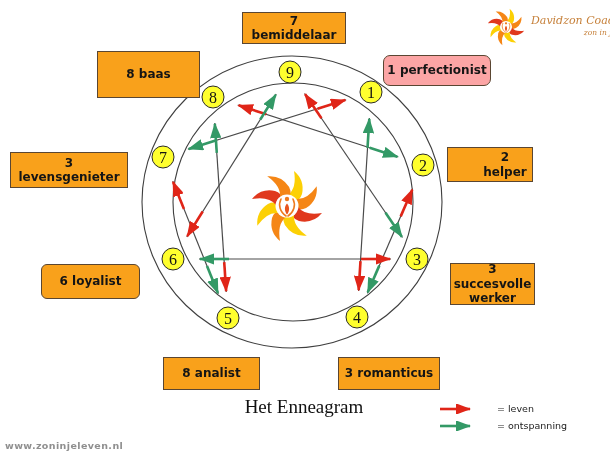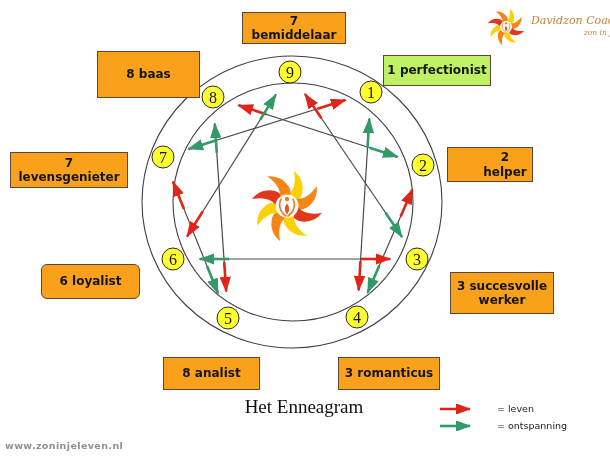--- a/index.html
+++ b/index.html
@@ -4,21 +4,21 @@
 <style>
   html,body{margin:0;padding:0;background:#fff;}
   .stage{position:relative;width:610px;height:457px;background:#ffffff;overflow:hidden;
          font-family:"DejaVu Sans",sans-serif;}
   .stage svg.diagram{position:absolute;left:0;top:0;}
   .label-box{position:absolute;border:1px solid #5a4632;color:#151515;
     font:bold 12px/1.2 "DejaVu Sans",sans-serif;display:flex;align-items:center;
     justify-content:center;text-align:center;box-sizing:border-box;padding:2px 3px;}
   .bx1{left:383px;top:55px;width:108px;height:31px;}
   .bx2{left:447px;top:147px;width:86px;height:35px;}
-  .bx3{left:450px;top:272px;width:104px;height:42px;}
+  .bx3{left:450px;top:263px;width:85px;height:42px;}
   .bx4{left:338px;top:357px;width:102px;height:33px;}
   .bx5{left:163px;top:357px;width:97px;height:33px;}
   .bx6{left:41px;top:264px;width:99px;height:35px;border-radius:6px;}
   .bx7{left:10px;top:152px;width:118px;height:36px;}
   .bx8{left:97px;top:51px;width:103px;height:47px;}
   .bx9{left:242px;top:12px;width:104px;height:32px;}
   .title{position:absolute;left:187px;top:396px;width:234px;text-align:center;
     font:400 19px "Liberation Serif",serif;color:#111;}
   .website{position:absolute;left:5px;top:440px;font:bold 9.5px "DejaVu Sans",sans-serif;
     color:#8f8f8f;letter-spacing:.4px;}
@@ -135,27 +135,27 @@
           <circle cx="213" cy="97" r="11" fill="#ffff2e" stroke="#2b2b2b" stroke-width="1"></circle>
           <text x="213" y="102.5" text-anchor="middle" fill="#141414" font-family="&quot;Liberation Serif&quot;,serif" font-size="16px">8</text>
         </g>
         <g>
           <circle cx="290" cy="72" r="11" fill="#ffff2e" stroke="#2b2b2b" stroke-width="1"></circle>
           <text x="290" y="77.5" text-anchor="middle" fill="#141414" font-family="&quot;Liberation Serif&quot;,serif" font-size="16px">9</text>
         </g>
       </g>
   </svg>
 
-  <div class="label-box bx1" style="background: #bef264;">1 perfectionist</div>
+  <div class="label-box bx1" style="background: #fca5a5; border-radius: 7px;">1 perfectionist</div>
   <div class="label-box bx2" style="background: rgb(249, 161, 27); padding-left: 33px;">2 helper</div>
   <div class="label-box bx3" style="background: rgb(249, 161, 27);">3 succesvolle werker</div>
   <div class="label-box bx4" style="background: rgb(249, 161, 27);">3 romanticus</div>
   <div class="label-box bx5" style="background: rgb(249, 161, 27);">8 analist</div>
   <div class="label-box bx6" style="background: rgb(249, 161, 27);">6 loyalist</div>
-  <div class="label-box bx7" style="background: rgb(249, 161, 27);">7 levensgenieter</div>
+  <div class="label-box bx7" style="background: rgb(249, 161, 27);">3 levensgenieter</div>
   <div class="label-box bx8" style="background: rgb(249, 161, 27);">8 baas</div>
   <div class="label-box bx9" style="background: rgb(249, 161, 27);">7 bemiddelaar</div>
 
   <div class="brand">
     <svg class="brand-sun" viewBox="-23 -23 46 46">
       <use href="#sun-symbol" transform="scale(0.52)"></use>
     </svg>
     <div class="brand-text">
       <div class="brand-name">Davidzon Coaching</div>
       <div class="brand-tagline">zon in je leven</div>

